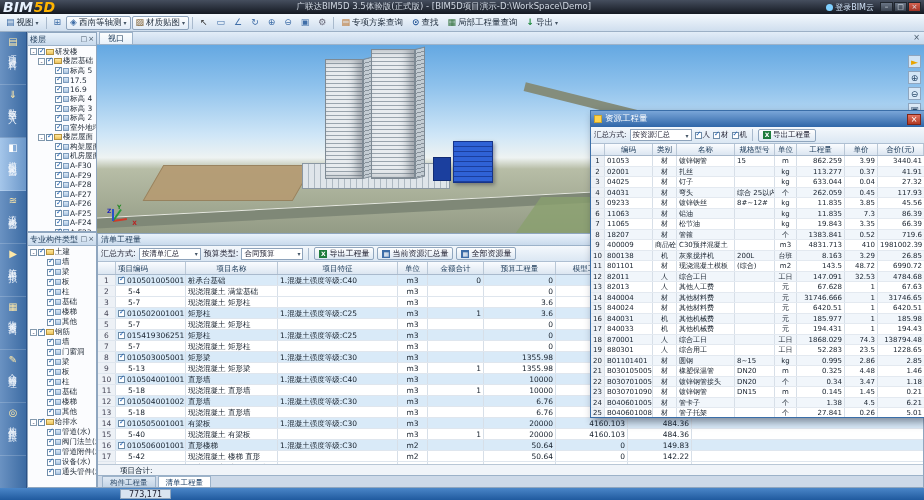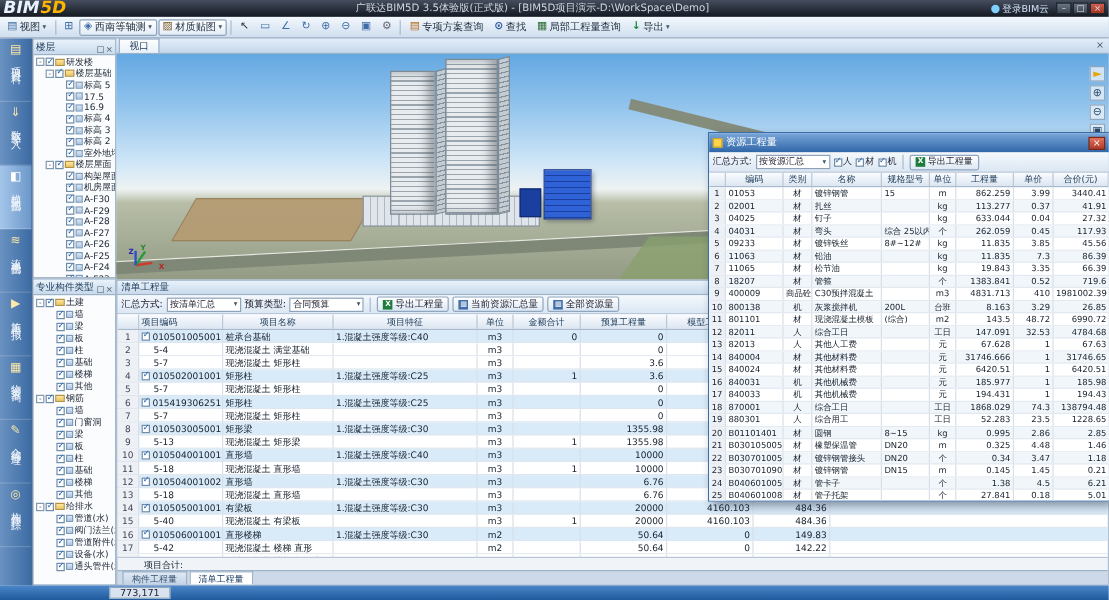--- a/index.html
+++ b/index.html
@@ -36,21 +36,21 @@
 .vtab{height:53px;display:flex;flex-direction:column;align-items:center;padding-top:5px;gap:2px;color:#f0f5fb;border-bottom:1px solid rgba(255,255,255,.18)}
 .vtab.active{background:linear-gradient(90deg,#a5c6ea,#6b97c9)}
 .vicon{font-size:10px;line-height:10px;color:#ffe9a8}
 .vtab.active .vicon{color:#fff}
 .vlabel{writing-mode:vertical-rl;font-size:8.5px;letter-spacing:2px}
 
 
 .panel{position:absolute;background:#fbfcfe;border:1px solid #8fa6bf;overflow:hidden}
 .p-floors{left:27px;top:32px;width:70px;height:200px}
 .p-types{left:27px;top:232px;width:70px;bottom:12px}
-.phead{height:13px;background:linear-gradient(#e9f2fb,#c9daec);border-bottom:1px solid #9cb2c9;display:flex;align-items:flex-end;padding:0 2px;font-size:8px;color:#23405e}
+.phead{height:13px;background:linear-gradient(#e9f2fb,#c9daec);border-bottom:1px solid #9cb2c9;display:flex;align-items:center;padding:0 2px;font-size:8px;color:#23405e}
 .phead .pt{flex:1;white-space:nowrap;overflow:hidden}
 .phb{font-size:7px;color:#456;margin-left:1px;line-height:8px}
 .phb-pin::before{content:"□"}
 .phb-close::before{content:"×"}
 .tree{overflow:hidden;height:calc(100% - 13px);padding-top:1px}
 .trow{display:flex;align-items:center;height:9.5px;font-size:7.5px;color:#1c2632;white-space:nowrap;gap:1px}
 .p-types .trow{height:10px}
 .exp{width:7px;height:7px;border:1px solid #8399ad;background:#fff;color:#335;font-size:6px;line-height:5px;text-align:center;flex:none}
 .expsp{width:8px;flex:none}
 .cb{width:7px;height:7px;border:1px solid #6e8ca8;background:#fff;flex:none;position:relative}
@@ -116,21 +116,21 @@
 .ccode{padding-left:10px}
 .mfoot{height:11px;background:#f0f4f9;border-top:1px solid #b9c7d6;position:relative;font-size:7.5px;line-height:11px;color:#102030;flex:none}
 .flab{position:absolute;left:22px}
 .fval{position:absolute;left:0;width:594px;text-align:right;font-weight:bold}
 .btabs{height:12px;background:#cdd9e8;border-top:1px solid #9cb2c9;display:flex;align-items:flex-end;padding-left:4px;gap:2px;flex:none}
 .btab{height:11px;line-height:11px;padding:0 7px;font-size:7.5px;color:#34506e;background:linear-gradient(#dfe9f4,#c3d4e6);border:1px solid #9cb2c9;border-bottom:none}
 .btab.active{background:#fff;color:#12365e}
 
 
 .statusbar{position:absolute;left:0;right:0;bottom:0;height:12px;background:linear-gradient(#4a86c8,#205a9e);z-index:65;display:flex;align-items:center}
-.scell{margin-left:91px;background:#d9e4f0;border:1px solid #8fa6bf;height:10px;line-height:9px;padding:0 8px;font-size:8px;color:#223}
+.scell{margin-left:120px;background:#d9e4f0;border:1px solid #8fa6bf;height:10px;line-height:9px;padding:0 8px;font-size:8px;color:#223}
 
 
 .reswin{position:absolute;left:590px;top:110px;width:335px;height:308px;background:#eef3f9;border:1px solid #3a6ea8;box-shadow:3px 4px 8px rgba(10,20,40,.45);z-index:70;display:flex;flex-direction:column}
 .rtitle{height:16px;background:linear-gradient(#7aa6d8,#2f66a8);display:flex;align-items:center;padding:0 3px;color:#fff;font-size:8.5px;flex:none}
 .rticon{width:8px;height:8px;background:#ffd24a;border:1px solid #caa52f;margin-right:3px;flex:none}
 .rclose{margin-left:auto;width:14px;height:11px;background:linear-gradient(#e2735f,#b03a25);border:1px solid #7e2417;color:#fff;font-size:8px;line-height:10px;text-align:center}
 .rtoolbar{height:17px;background:linear-gradient(#f4f8fc,#dbe7f3);border-bottom:1px solid #aebfd2;display:flex;align-items:center;gap:3px;padding:0 3px;font-size:7.5px;color:#223;flex:none;white-space:nowrap}
 .rfilter{display:flex;align-items:center;gap:1px}
 .rtable{flex:1;overflow:hidden;background:#fff}
 .rrow{display:flex;height:10.5px;line-height:10.5px;font-size:7px;color:#16202c;border-bottom:1px solid #e3e9f0}
@@ -1312,19 +1312,19 @@
           <span class="rc rc-total">6.21</span>
         </div>
         <div class="rrow">
           <span class="rc rc-num">25</span>
           <span class="rc rc-code">B040601008</span>
           <span class="rc rc-cat">材</span>
           <span class="rc rc-name">管子托架</span>
           <span class="rc rc-spec"></span>
           <span class="rc rc-unit">个</span>
           <span class="rc rc-qty">27.841</span>
-          <span class="rc rc-price">0.18</span>
+          <span class="rc rc-price">0.26</span>
           <span class="rc rc-total">5.01</span>
         </div>
       </div>
   </div>
 
 </div>
 
 </body></html>

